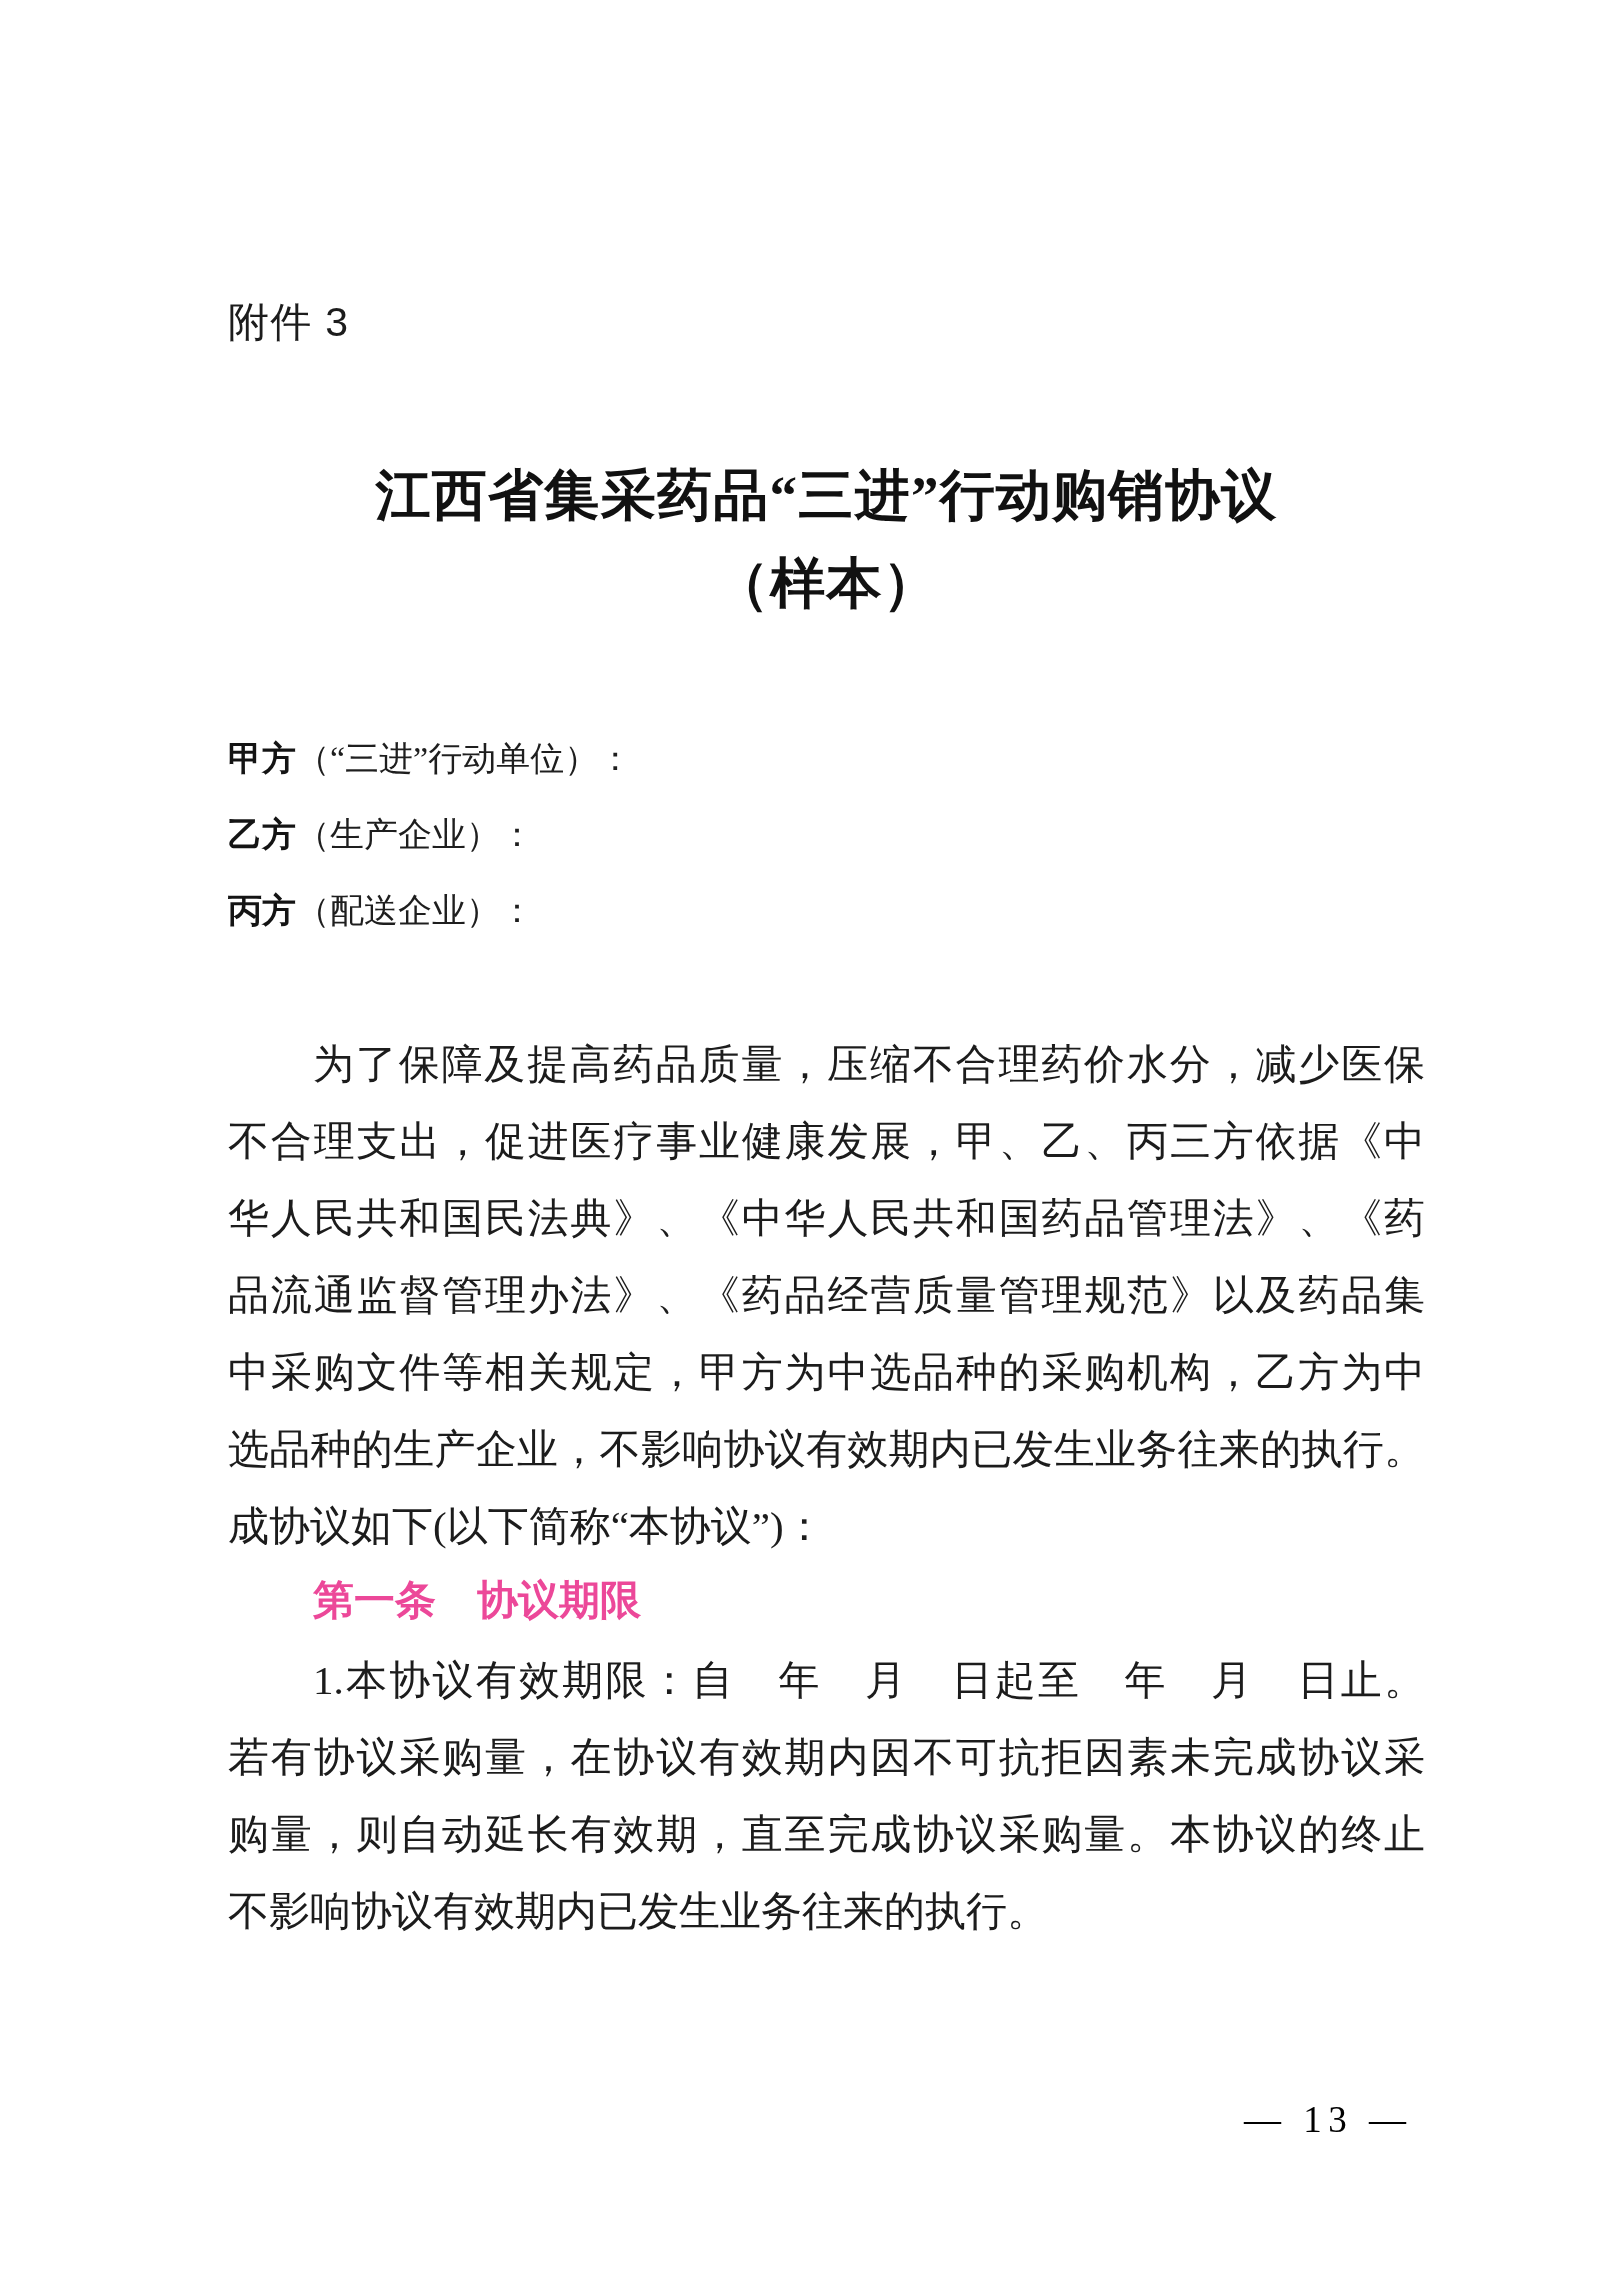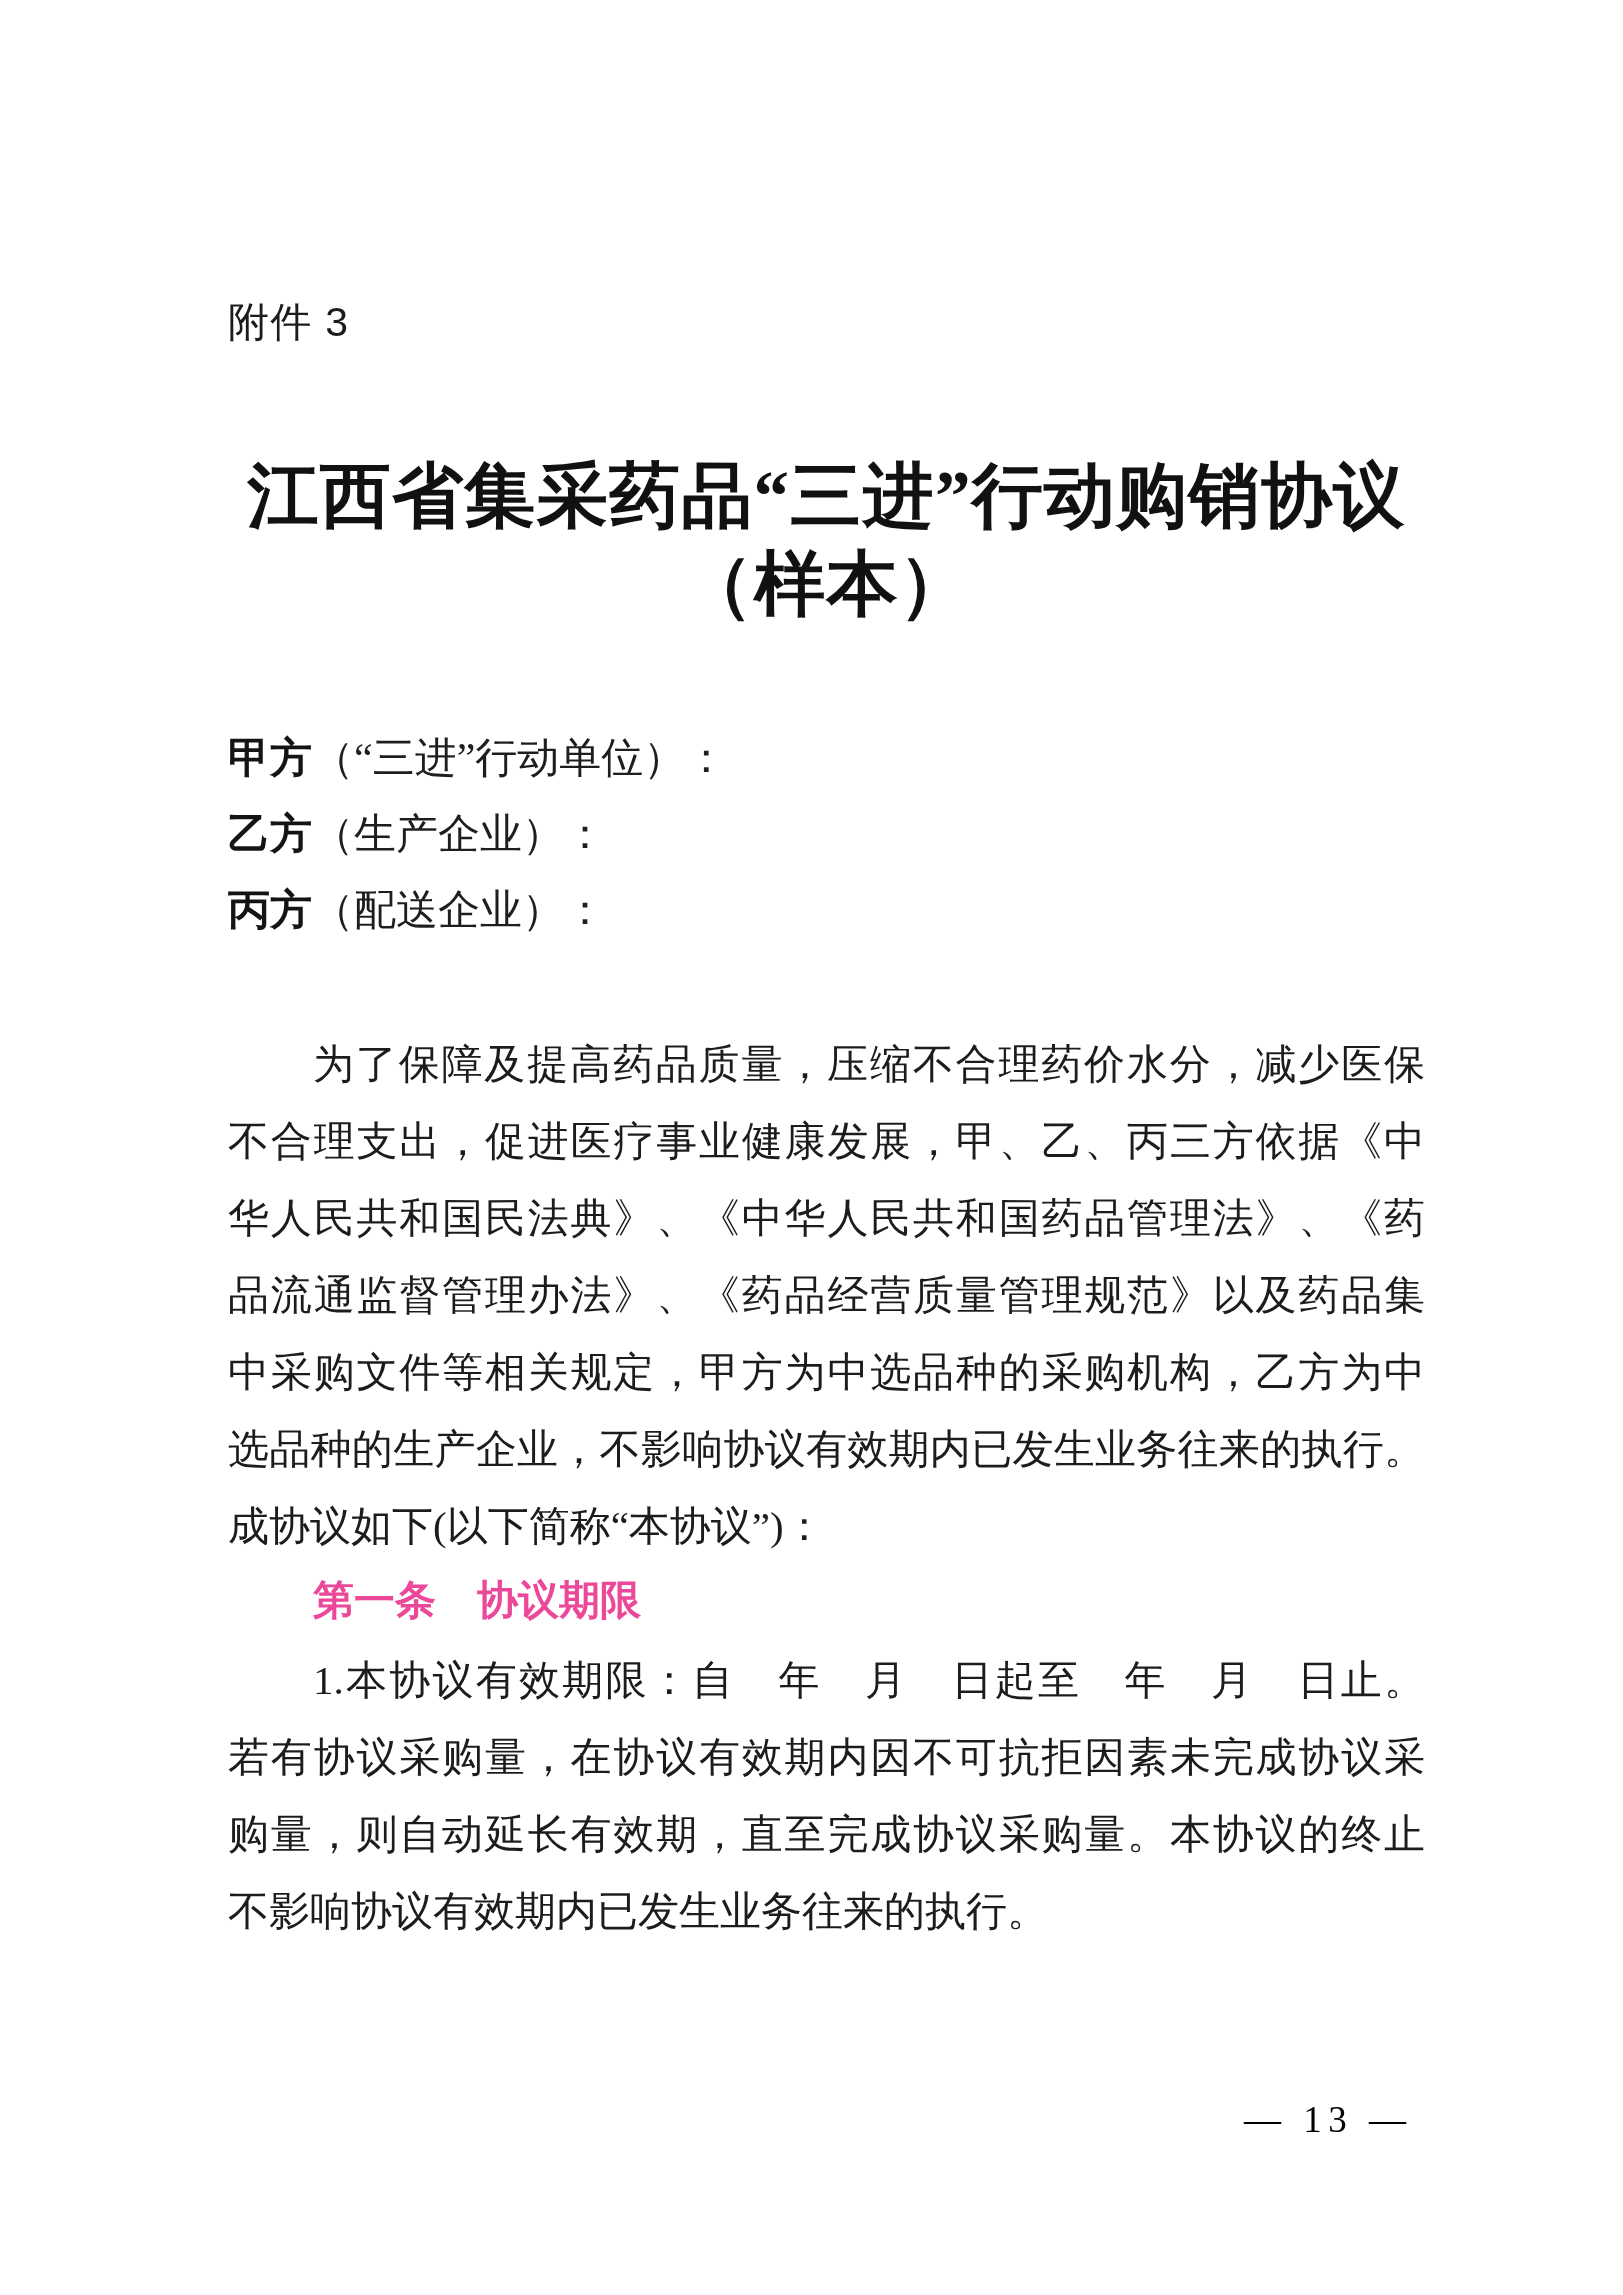--- a/index.html
+++ b/index.html
@@ -26,30 +26,30 @@
     letter-spacing: 1.3px;
     color: #1c1c1c;
   }
   .title-block {
     position: absolute;
     left: 228px;
     width: 1197px;
     top: 452px;
     text-align: center;
     font-weight: 700;
-    font-size: 71px;
+    font-size: 55px;
     line-height: 88px;
     color: #111111;
     letter-spacing: 1.3px;
   }
   .parties {
     position: absolute;
     left: 228px;
     top: 720px;
-    font-size: 42px;
+    font-size: 34px;
     line-height: 76px;
   }
   .party-row { height: 76px; white-space: nowrap; }
   .party-label {
     font-family: "Liberation Sans", "DejaVu Sans", sans-serif;
     font-weight: 700;
     color: #141414;
   }
   .party-rest { color: #1e1e1e; }
   .body-block {

